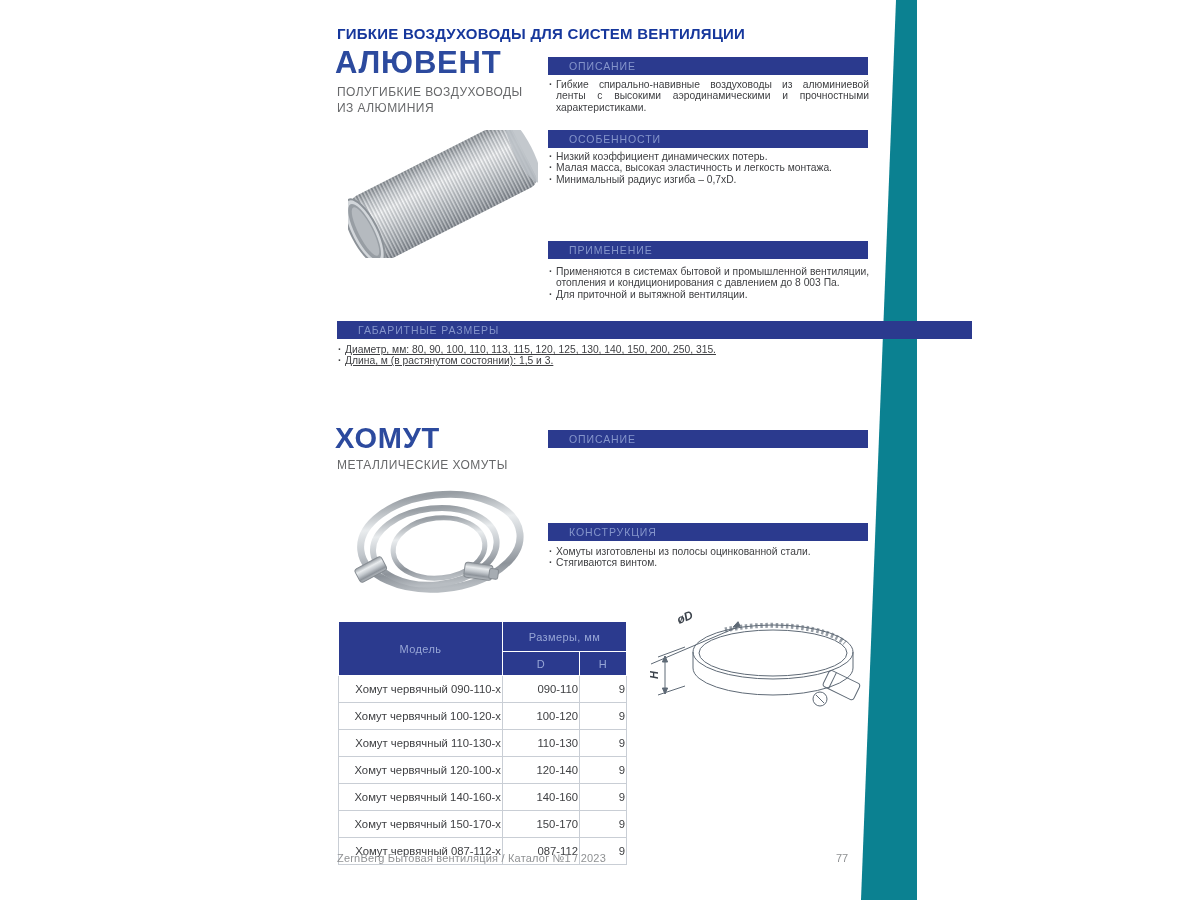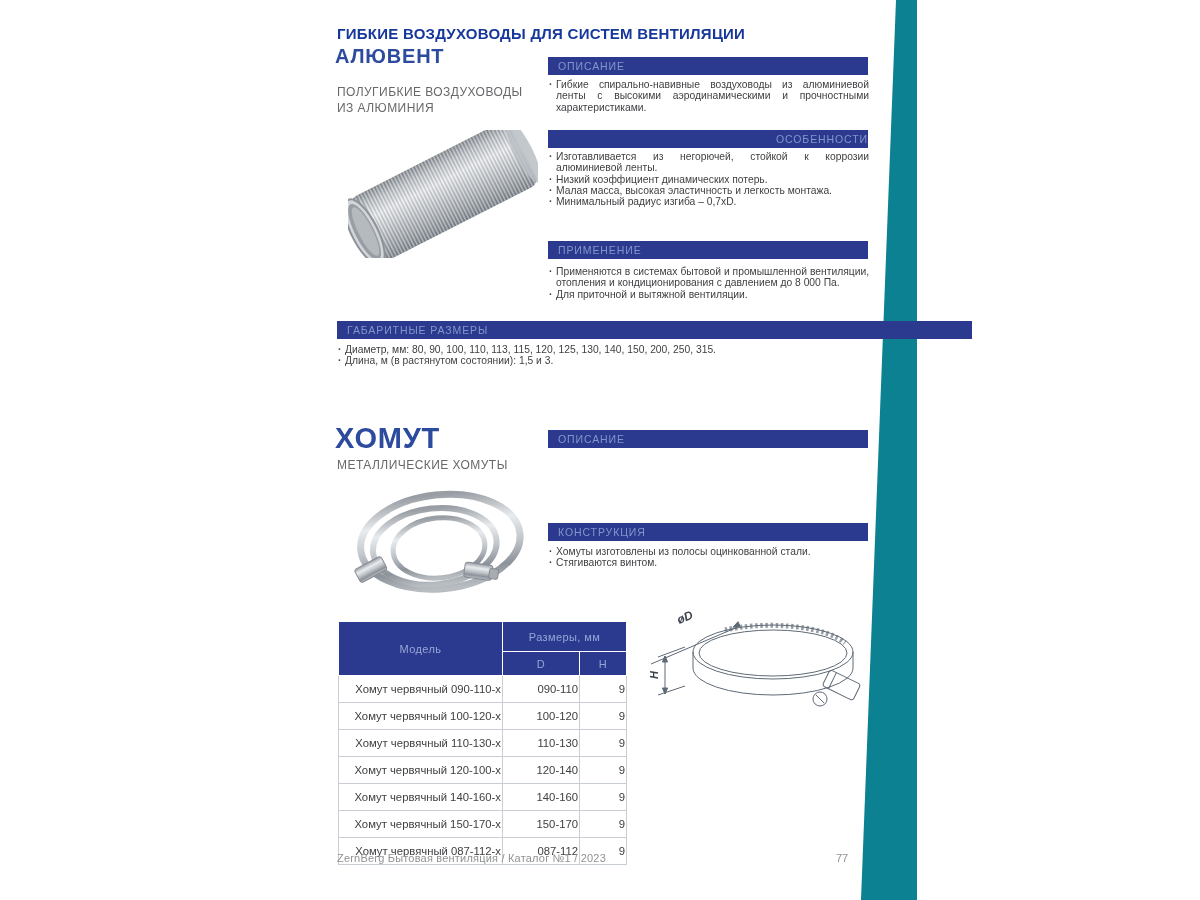--- a/index.html
+++ b/index.html
@@ -3,41 +3,41 @@
 <meta charset="utf-8">
 <style>
   html,body{margin:0;padding:0;background:#fff;}
   .canvas{position:relative;width:1200px;height:900px;background:#ffffff;overflow:hidden;
           font-family:"Liberation Sans",sans-serif;}
   .teal-band{position:absolute;left:0;top:0;width:1200px;height:900px;background:#0b8191;
           clip-path:polygon(896px 0px,917px 0px,917px 900px,861px 900px);}
   .strapline{position:absolute;left:337px;top:25px;font-size:15px;font-weight:700;
           color:#16379c;letter-spacing:.25px;}
   .prod-title{position:absolute;font-weight:800;color:#2c4a9e;letter-spacing:.8px;}
-  #title-aluvent{left:335px;top:45px;font-size:20px;}
+  #title-aluvent{left:335px;top:45px;font-size:31px;}
   #title-khomut{left:335px;top:422px;font-size:29px;}
   .prod-sub{position:absolute;font-size:12px;color:#67686a;letter-spacing:.45px;line-height:16px;}
   #sub-aluvent{left:337px;top:84px;}
   #sub-khomut{left:337px;top:457px;}
   .bar{position:absolute;height:18px;width:320px;background:#2b3a8e;color:#8595cb;
-       font-size:10.5px;letter-spacing:.9px;line-height:18px;padding-left:10px;box-sizing:border-box;}
+       font-size:10.5px;letter-spacing:.9px;line-height:18px;padding-left:21px;box-sizing:border-box;}
   #bar-desc1{left:548px;top:57px;}
-  #bar-feat {left:548px;top:130px;text-align:right;}
+  #bar-feat {left:548px;top:130px;}
   #bar-app  {left:548px;top:241px;}
   #bar-dims {left:337px;top:321px;width:635px;}
   #bar-desc2{left:548px;top:430px;}
   #bar-con  {left:548px;top:523px;}
   .bullets{position:absolute;margin:0;padding:0;list-style:none;font-size:10.3px;
            line-height:11.3px;color:#3e3f42;text-align:justify;width:321px;}
   .bullets li{position:relative;padding-left:8px;}
   .bullets li::before{content:"\00B7";position:absolute;left:1px;font-weight:700;}
   #bul-desc1{left:548px;top:79px;}
   #bul-feat {left:548px;top:151px;}
   #bul-app  {left:548px;top:266px;}
-  #bul-dims {left:337px;top:344px;width:531px;}
+  #bul-dims {left:337px;top:344px;width:531px;text-decoration:underline;}
   #bul-desc2{left:548px;top:452px;}
   #bul-con  {left:548px;top:546px;}
   .fig{position:absolute;}
   #fig-duct{left:348px;top:130px;}
   #fig-clamp{left:348px;top:486px;}
   #fig-diagram{left:645px;top:600px;}
   .clamp-table{position:absolute;left:338px;top:621px;border-collapse:collapse;
                font-size:11.3px;color:#3f4043;table-layout:fixed;}
   .clamp-table th{background:#2b3a8e;color:#97a6d6;font-weight:400;font-size:11px;
                border:1.5px solid #ffffff;letter-spacing:.4px;}
@@ -88,29 +88,28 @@
     </g>
   </svg>
 
   <div class="bar" id="bar-desc1">ОПИСАНИЕ</div>
   <ul class="bullets" id="bul-desc1">
     <li>Гибкие спирально-навивные воздуховоды из алюминиевой ленты с высокими аэродинамическими и прочностными характеристиками.</li>
   </ul>
 
   <div class="bar" id="bar-feat">ОСОБЕННОСТИ</div>
   <ul class="bullets" id="bul-feat">
-    <li>Изготавливается из негорючей, стойкой к коррозии алюминиевой ленты.</li>
     <li>Низкий коэффициент динамических потерь.</li>
     <li>Малая масса, высокая эластичность и легкость монтажа.</li>
     <li>Минимальный радиус изгиба – 0,7xD.</li>
   </ul>
 
   <div class="bar" id="bar-app">ПРИМЕНЕНИЕ</div>
   <ul class="bullets" id="bul-app">
-    <li>Применяются в системах бытовой и промышленной вентиляции, отопления и кондиционирования с давлением до 8 000 Па.</li>
+    <li>Применяются в системах бытовой и промышленной вентиляции, отопления и кондиционирования с давлением до 8 003 Па.</li>
     <li>Для приточной и вытяжной вентиляции.</li>
   </ul>
 
   <div class="bar" id="bar-dims">ГАБАРИТНЫЕ РАЗМЕРЫ</div>
   <ul class="bullets" id="bul-dims">
     <li>Диаметр, мм: 80, 90, 100, 110, 113, 115, 120, 125, 130, 140, 150, 200, 250, 315.</li>
     <li>Длина, м (в растянутом состоянии): 1,5 и 3.</li>
   </ul>
 
   <div class="prod-title" id="title-khomut">ХОМУТ</div>

